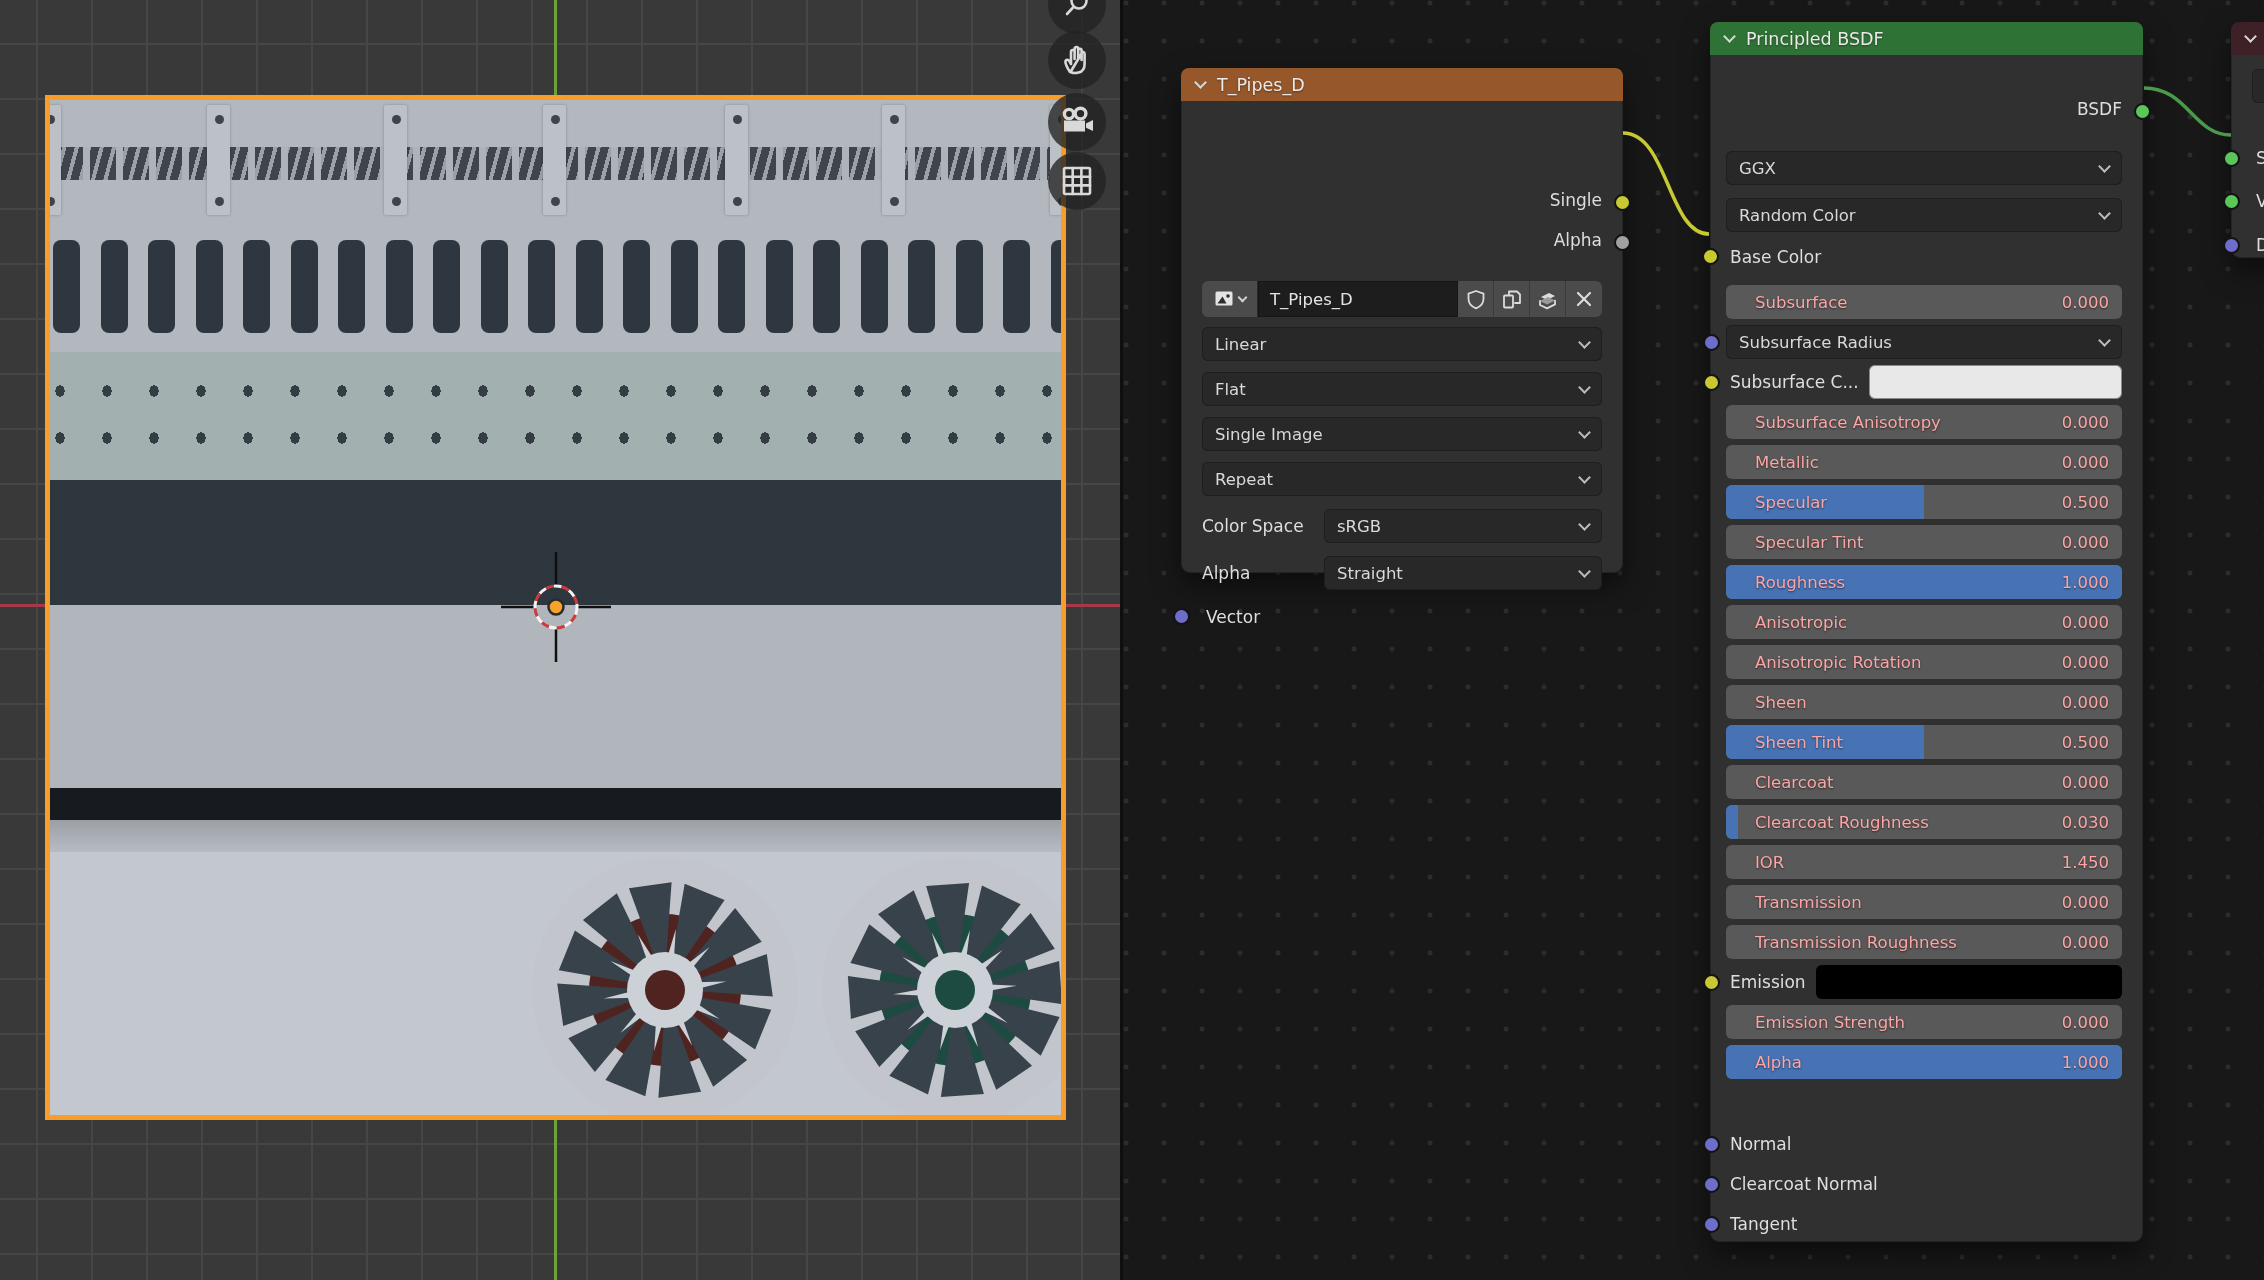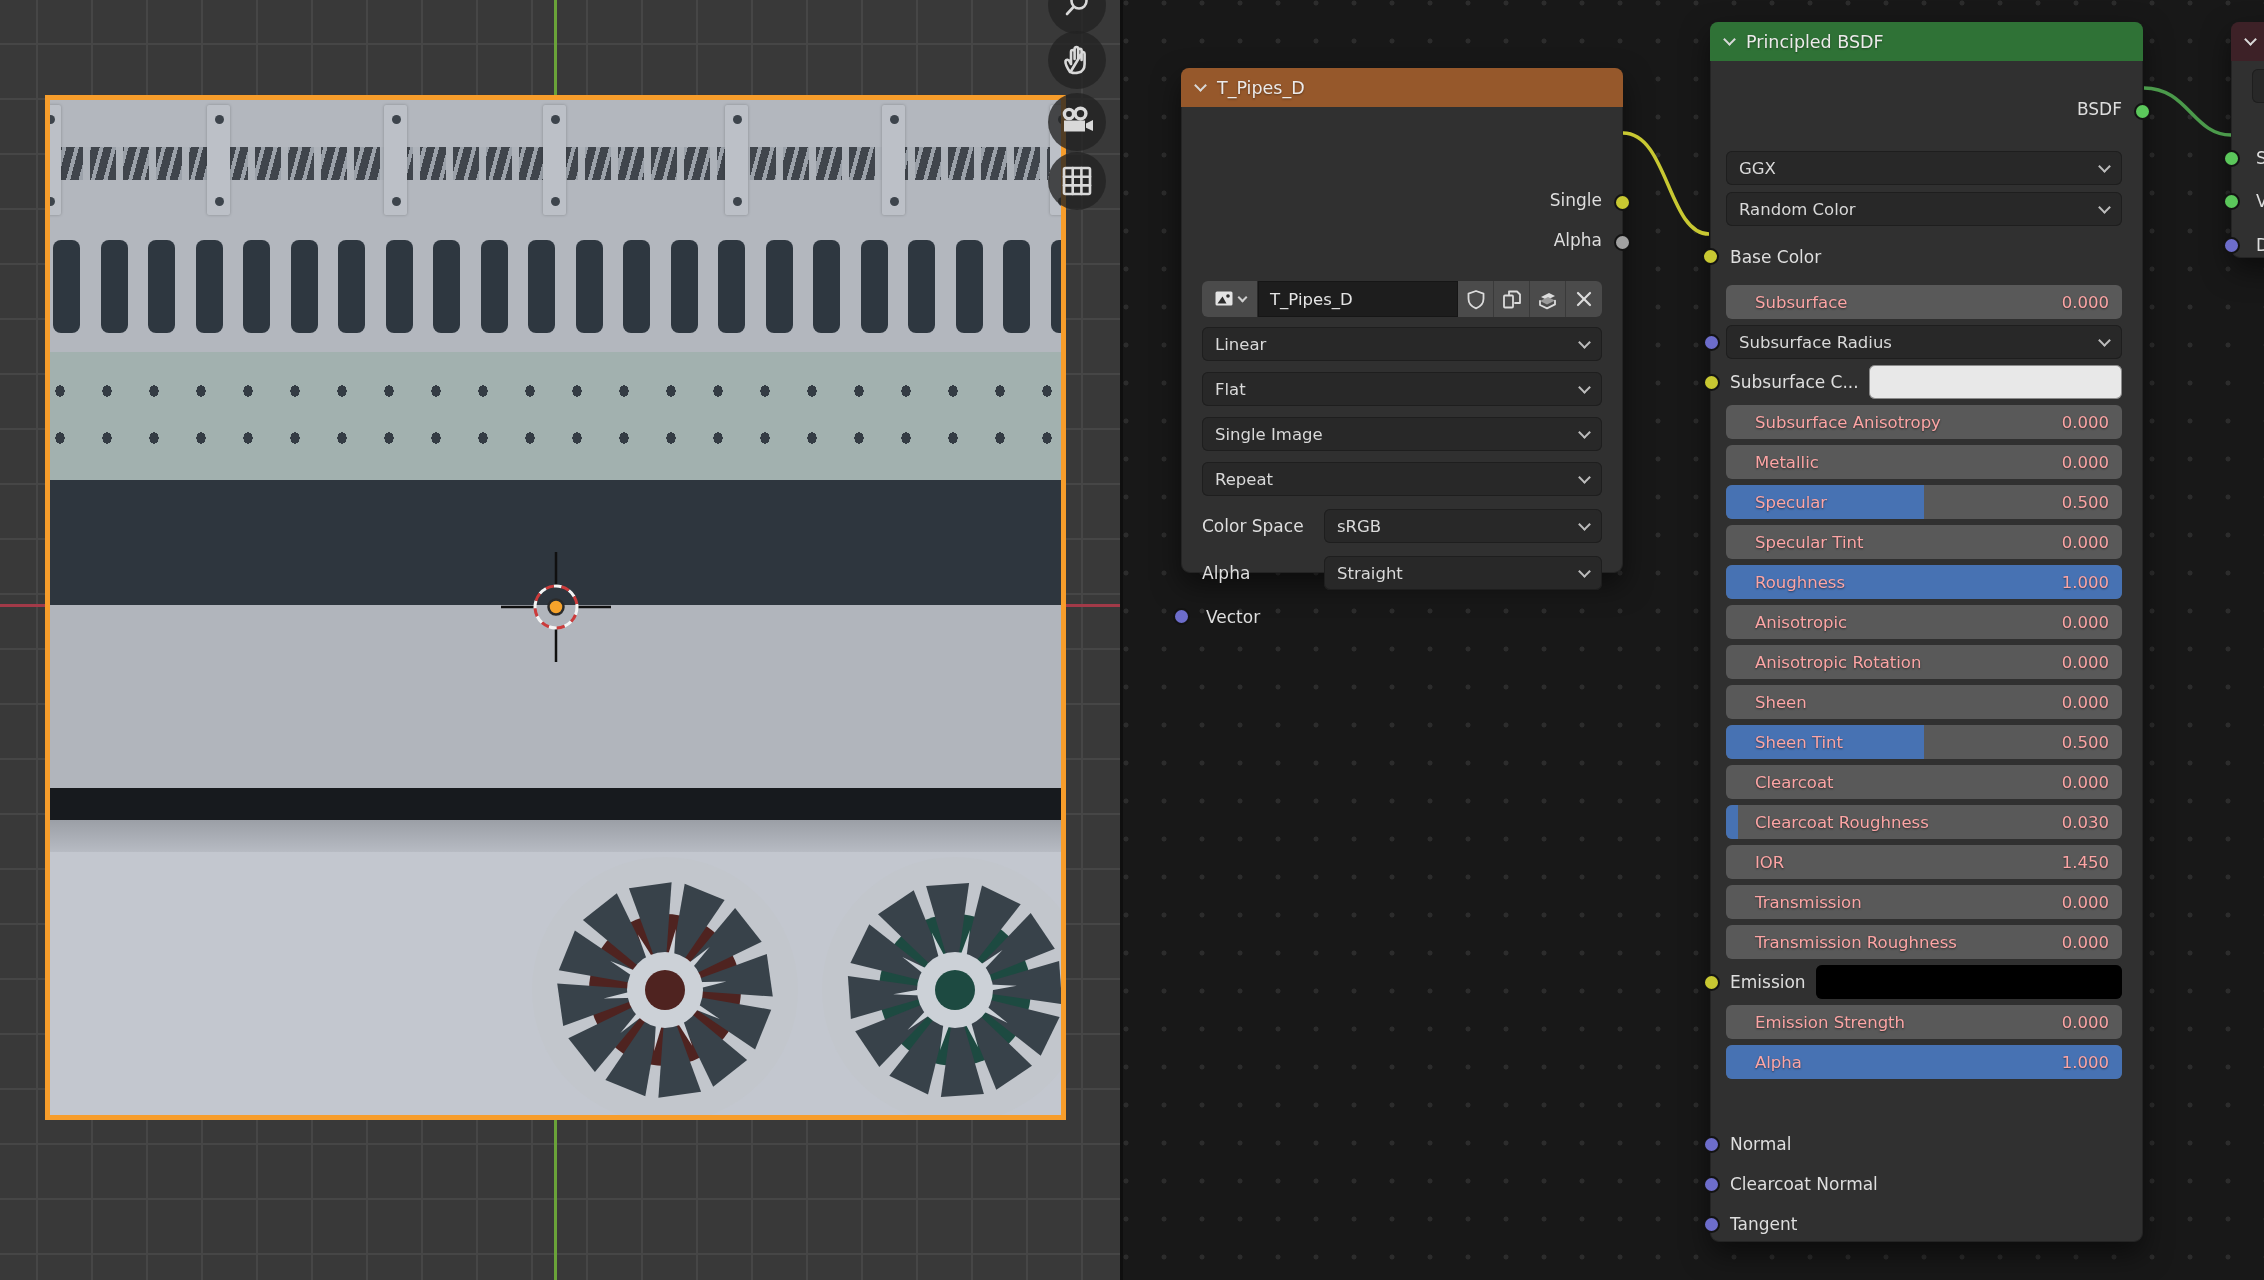--- a/index.html
+++ b/index.html
@@ -45,21 +45,21 @@
   .gizmo svg { stroke:#d9d9d9; fill:none; stroke-width:2.6; stroke-linecap:round; stroke-linejoin:round; }
 
   
   #editor { position:absolute; left:1120px; top:0; width:1144px; height:1280px; background:#181818;
     background-image:radial-gradient(circle 2.6px at 3px 3px, #2c2c2c 95%, transparent);
     background-size:38px 38px; border-left:3px solid #0f0f0f; overflow:hidden; }
   #wires { position:absolute; left:0; top:0; width:1144px; height:1280px; pointer-events:none; }
 
   .node { position:absolute; background:#303030; border-radius:9px;
     box-shadow:0 12px 28px rgba(0,0,0,.5); border:1px solid #242424; }
-  .nhead { position:absolute; left:-1px; right:-1px; top:-1px; height:39px; border-radius:8px 8px 0 0;
+  .nhead { position:absolute; left:-1px; right:-1px; top:-1px; height:33px; border-radius:8px 8px 0 0;
     display:flex; align-items:center; gap:12px; padding:0 15px; color:#eceaea; font-size:17.5px;
     text-shadow:0 1px 2px rgba(0,0,0,.4); }
   .chev { width:9px; height:9px; border-right:2px solid #d8d8d8; border-bottom:2px solid #d8d8d8;
     transform:rotate(45deg); flex:0 0 auto; margin-top:-4px; }
   .socket { position:absolute; width:17px; height:17px; border-radius:50%;
     border:2px solid #131313; }
   .sk-color{background:#c8c832}.sk-value{background:#a1a1a1}.sk-vector{background:#6d6dcb}.sk-shader{background:#5bc75b}
   .outrow { position:absolute; right:20px; color:#dedede; font-size:17px; }
   .rows { position:absolute; display:flex; flex-direction:column; }
   .sel { position:relative; height:34px; background:#282828; border-radius:6px; display:flex;
@@ -348,21 +348,21 @@
   </div>
 
   <div class="node" id="node-bsdf" style="left:587px; top:22px; width:433px; height:1220px;">
     <div class="nhead" style="background:#2f7236">
       <i class="chev"></i>
       <span>Principled BSDF</span>
     </div>
     <div class="outrow" style="top:76px">BSDF</div>
     <span class="socket sk-shader" style="right:-9px; top:80px"></span>
 
-    <div class="rows" id="bsdf-selects" style="left:15px; right:20px; top:128px; gap:7px">
+    <div class="rows" id="bsdf-selects" style="left:15px; right:20px; top:128px; gap:13px">
         <div class="sel">
           <span>GGX</span>
           <i class="chev"></i>
         </div>
         <div class="sel">
           <span>Random Color</span>
           <i class="chev"></i>
         </div>
       </div>
 

